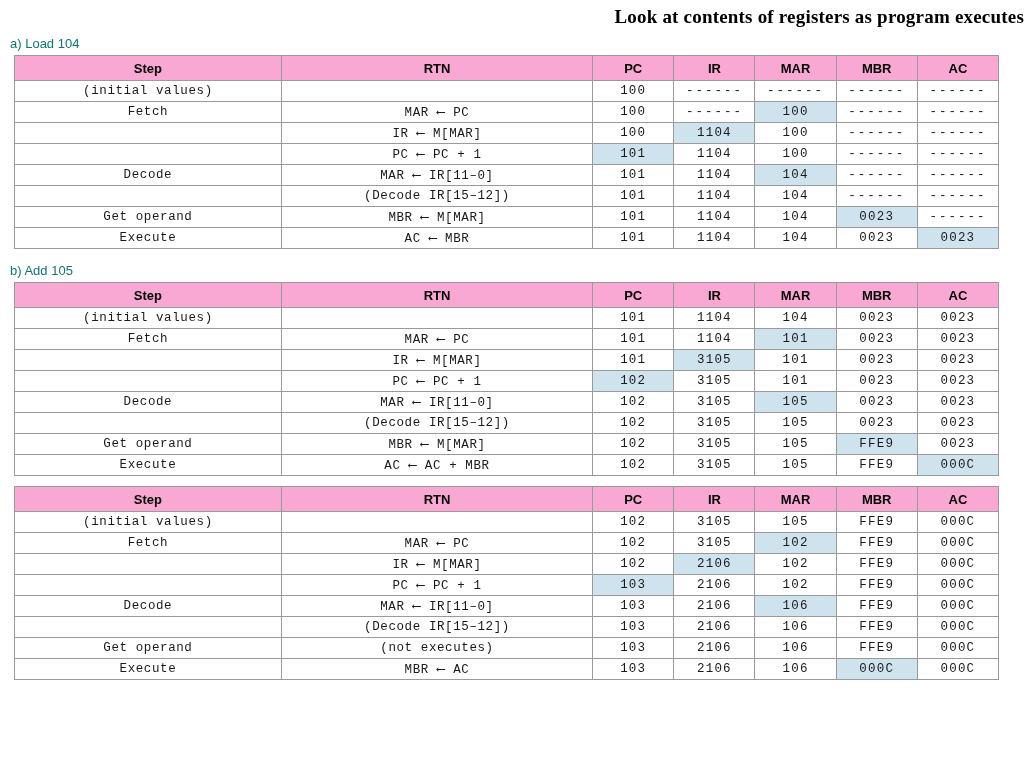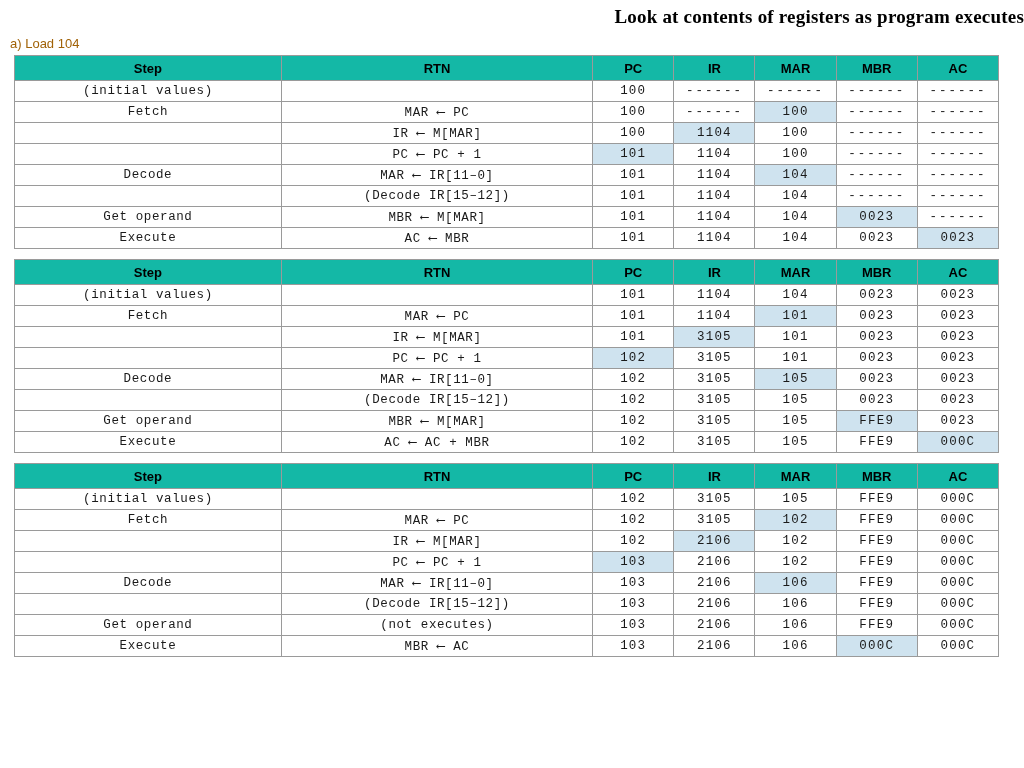--- a/index.html
+++ b/index.html
@@ -26,42 +26,42 @@
     color: #000000;
     padding-top: 6px;
     padding-bottom: 4px;
     letter-spacing: 0.2px;
   }
   .section {
     padding: 0 12px 0 8px;
   }
   .section-label {
     font-size: 13px;
-    color: #a16207;
+    color: #0f766e;
     margin: 4px 0 4px 2px;
     font-family: "Liberation Sans", sans-serif;
   }
   table.reg-table {
     border-collapse: collapse;
     width: 985px;
     margin-left: 6px;
     background: #ffffff;
     table-layout: fixed;
   }
   table.reg-table th, table.reg-table td {
     border: 1px solid #9a9a9a;
     font-size: 12.5px;
     height: 20px;
     padding: 0 5px;
     color: #1a1a1a;
     white-space: nowrap;
     overflow: hidden;
   }
   table.reg-table th {
-    background: #14b8a6;
+    background: #f9a8d4;
     font-family: "Liberation Sans", sans-serif;
     font-weight: bold;
     font-size: 13px;
     text-align: center;
     height: 24px;
     color: #000000;
   }
   td.step, td.rtn {
     font-family: Liberation Mono, monospace;
     font-size: 12px;
@@ -192,20 +192,21 @@
             <td class="val">0023</td>
             <td class="val hl">0023</td>
           </tr>
         </tbody>
     </table>
   </div>
 
   <div class="sep"></div>
 
   <div class="section">
+    <div class="section-label">b) Add 105</div>
     <table class="reg-table">
       <colgroup>
         <col class="col-step">
           <col class="col-rtn">
           <col class="col-sm">
           <col class="col-sm">
           <col class="col-sm">
           <col class="col-sm">
           <col class="col-sm">
       </colgroup>

